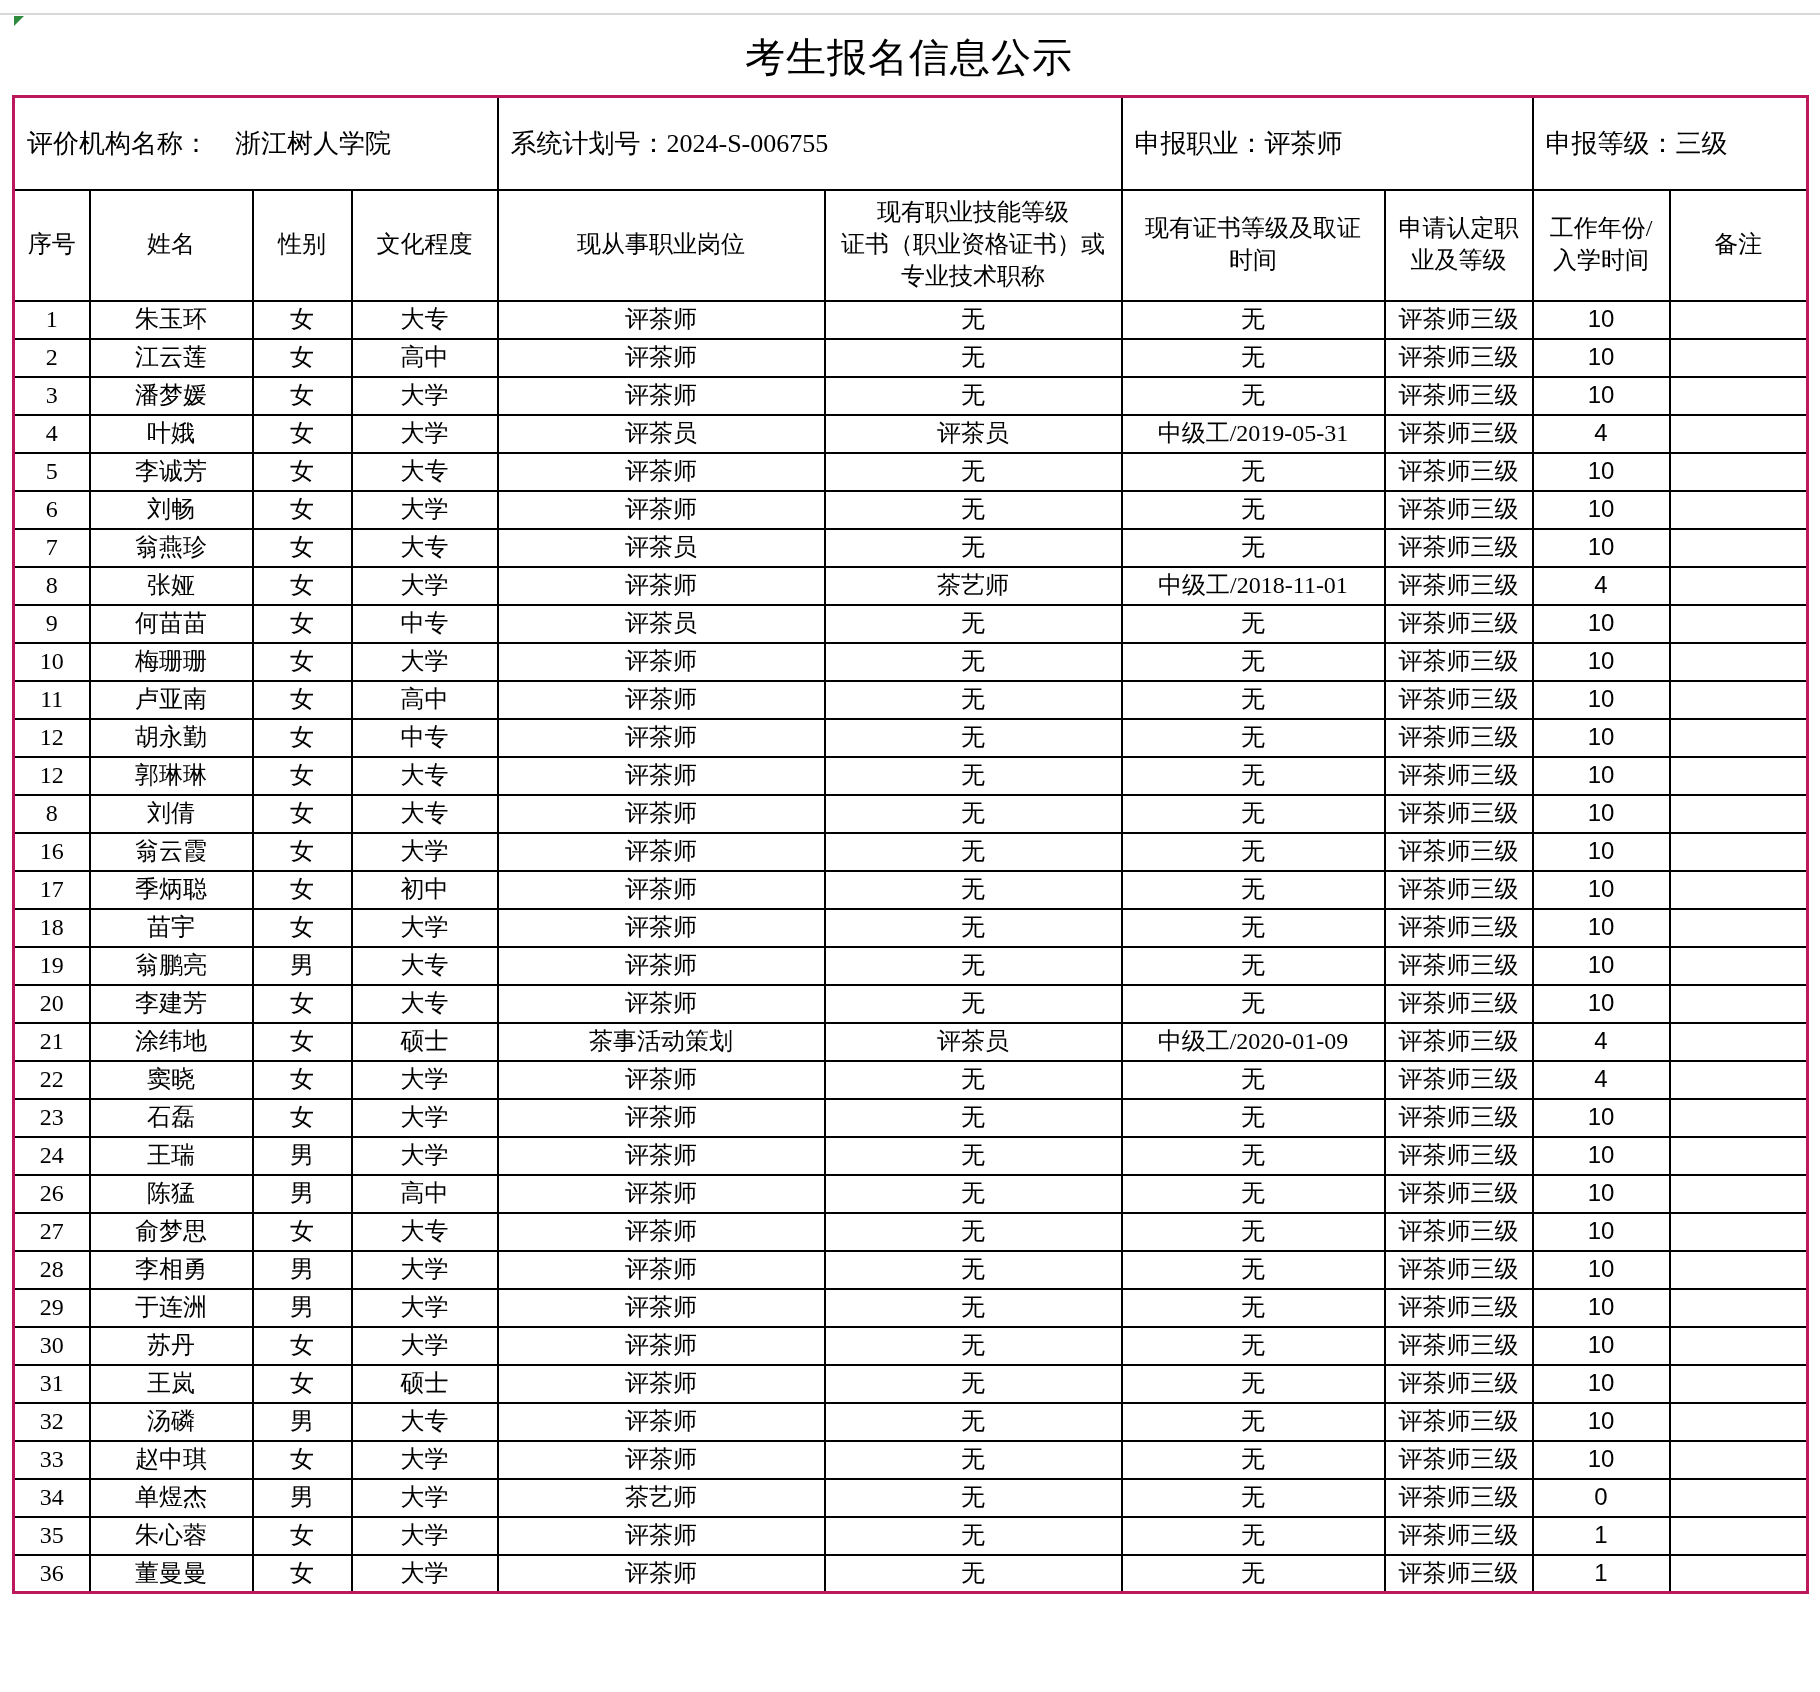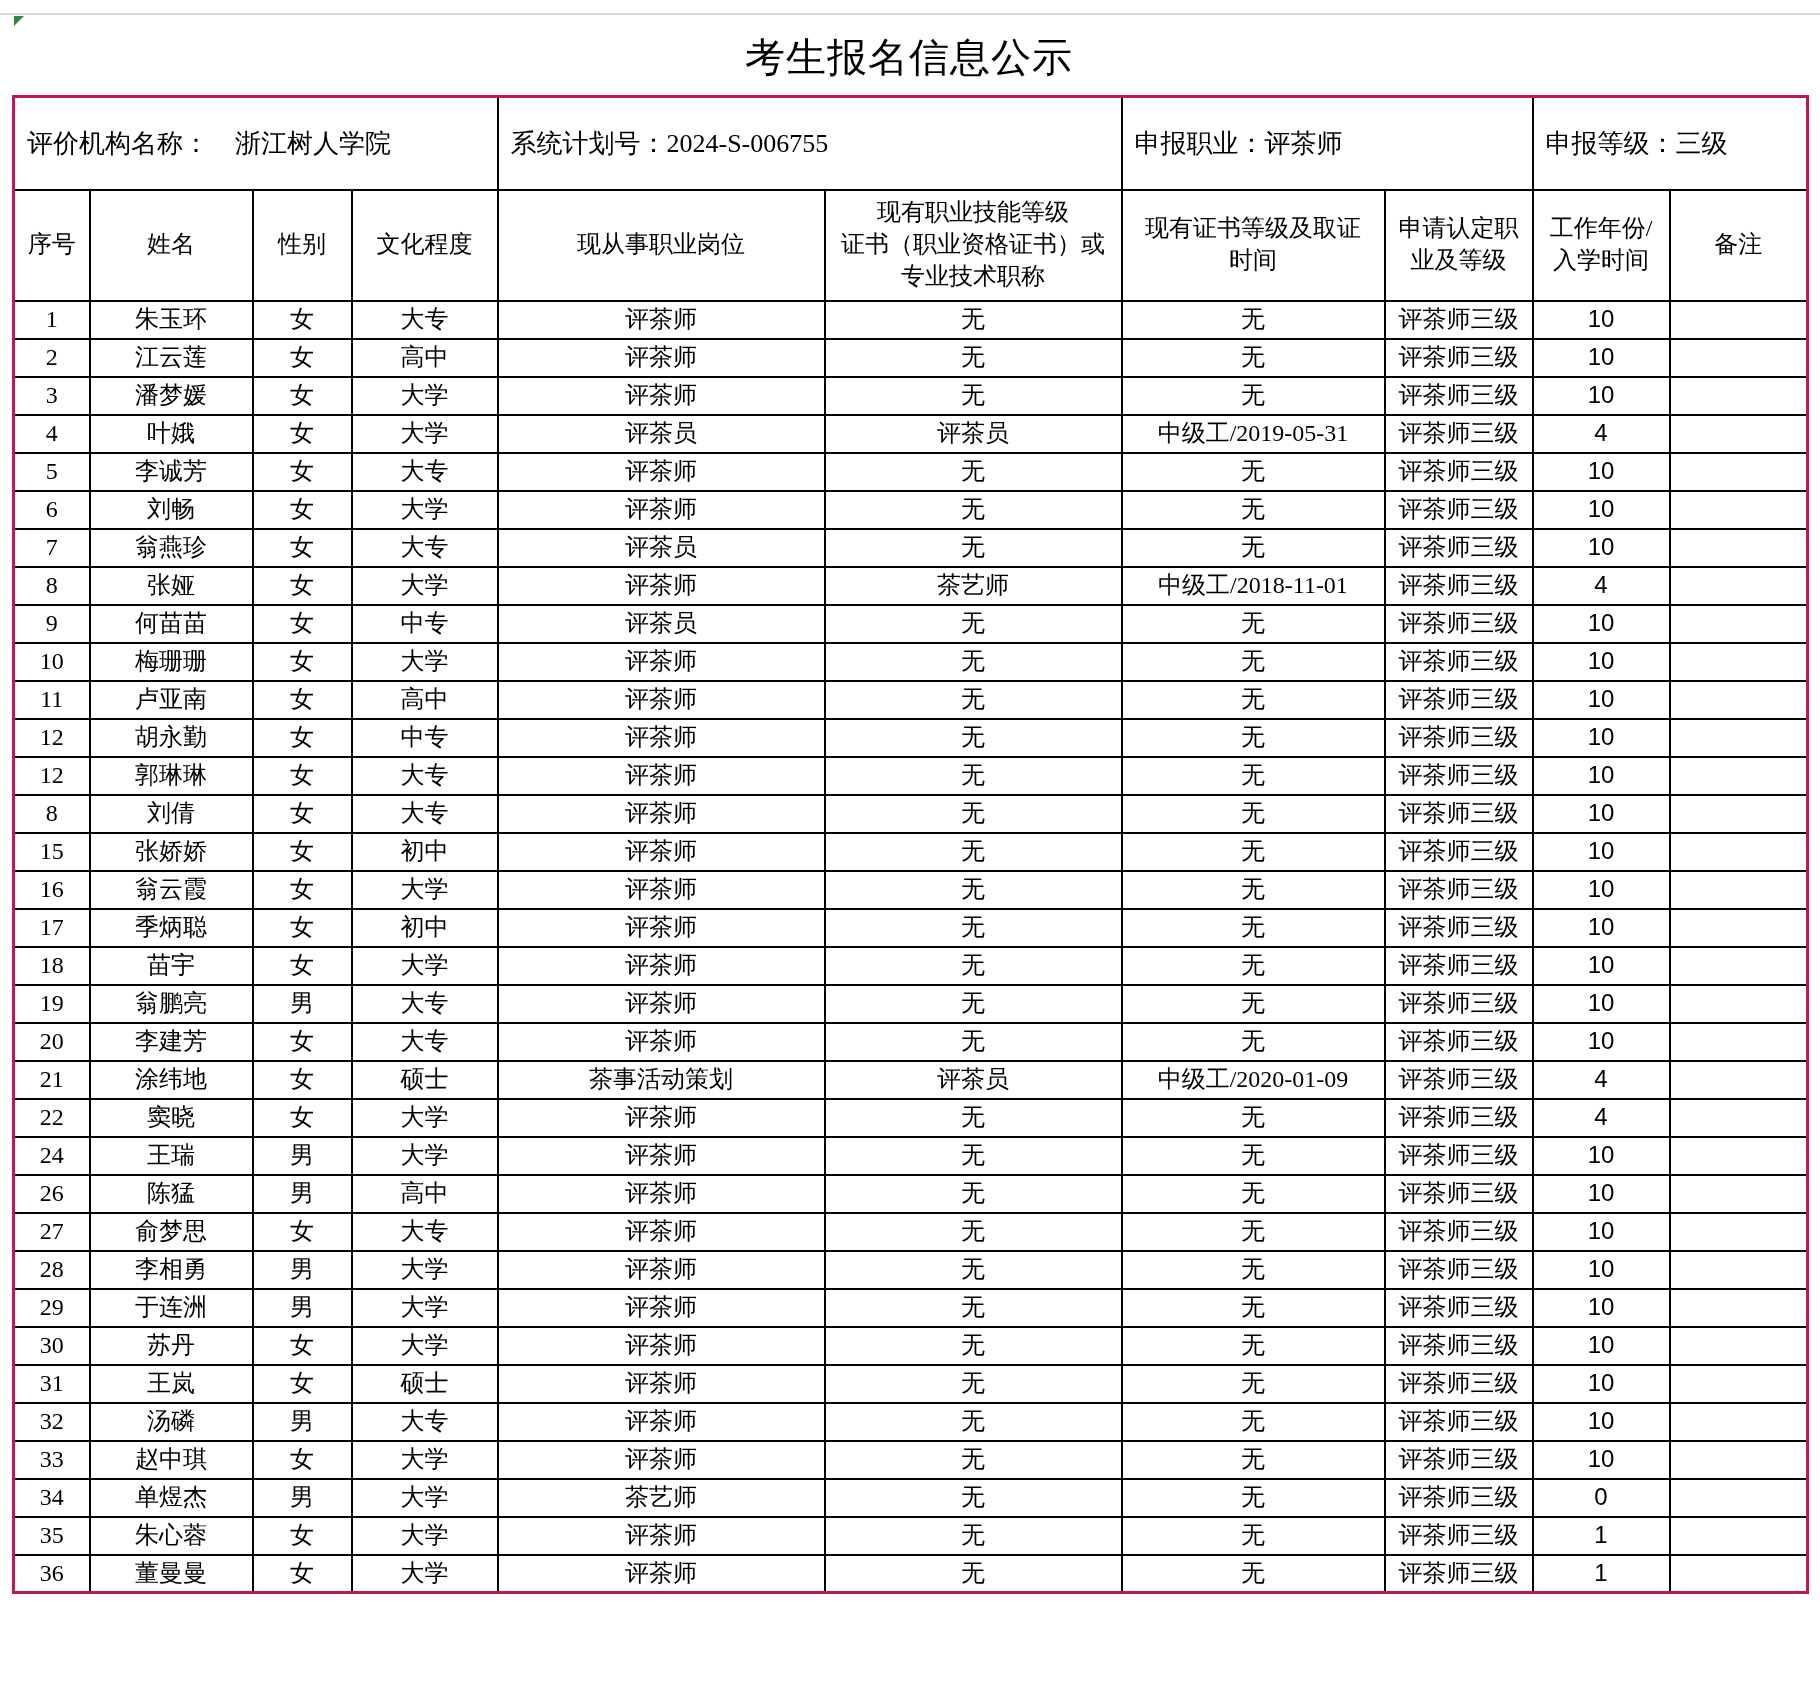--- a/index.html
+++ b/index.html
@@ -267,32 +267,20 @@
           <td>女</td>
           <td>大专</td>
           <td>评茶师</td>
           <td>无</td>
           <td>无</td>
           <td>评茶师三级</td>
           <td class="sans">10</td>
           <td></td>
         </tr>
         <tr>
-          <td>15</td>
-          <td>张娇娇</td>
-          <td>女</td>
-          <td>初中</td>
-          <td>评茶师</td>
-          <td>无</td>
-          <td>无</td>
-          <td>评茶师三级</td>
-          <td class="sans">10</td>
-          <td></td>
-        </tr>
-        <tr>
           <td>16</td>
           <td>翁云霞</td>
           <td>女</td>
           <td>大学</td>
           <td>评茶师</td>
           <td>无</td>
           <td>无</td>
           <td>评茶师三级</td>
           <td class="sans">10</td>
           <td></td>
@@ -360,20 +348,32 @@
         <tr>
           <td>22</td>
           <td>窦晓</td>
           <td>女</td>
           <td>大学</td>
           <td>评茶师</td>
           <td>无</td>
           <td>无</td>
           <td>评茶师三级</td>
           <td class="sans">4</td>
+          <td></td>
+        </tr>
+        <tr>
+          <td>23</td>
+          <td>石磊</td>
+          <td>女</td>
+          <td>大学</td>
+          <td>评茶师</td>
+          <td>无</td>
+          <td>无</td>
+          <td>评茶师三级</td>
+          <td class="sans">10</td>
           <td></td>
         </tr>
         <tr>
           <td>24</td>
           <td>王瑞</td>
           <td>男</td>
           <td>大学</td>
           <td>评茶师</td>
           <td>无</td>
           <td>无</td>

